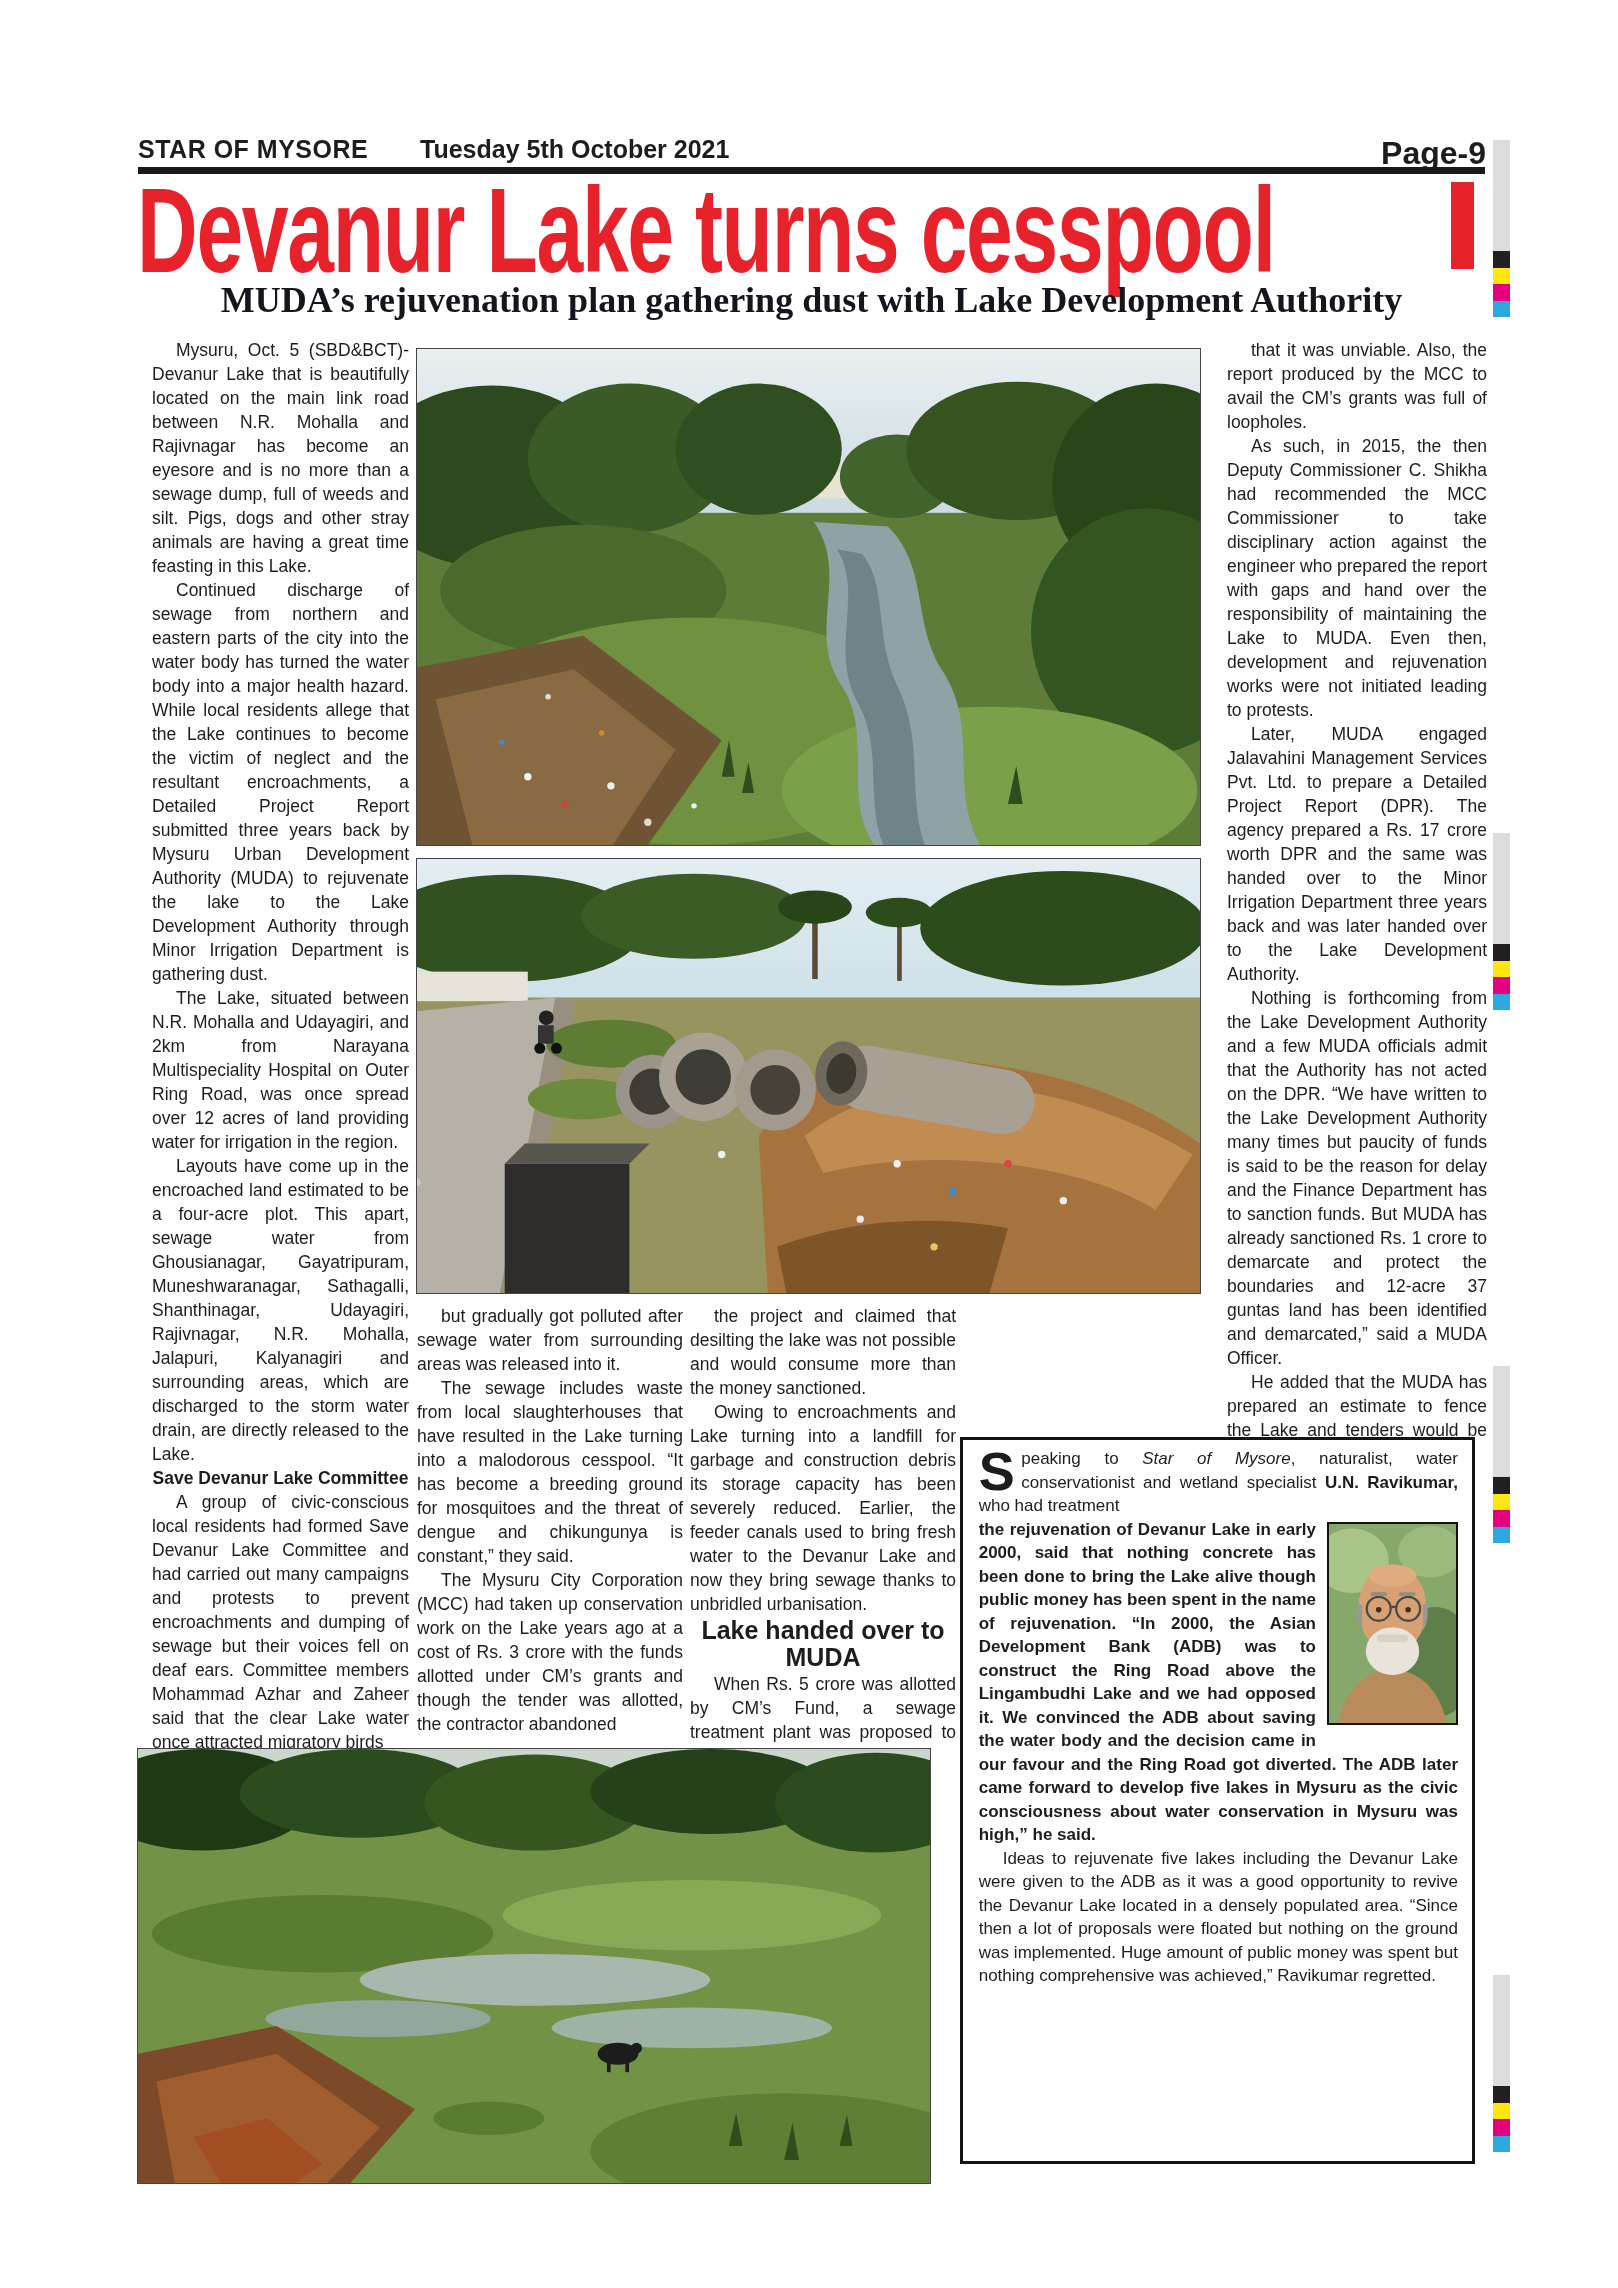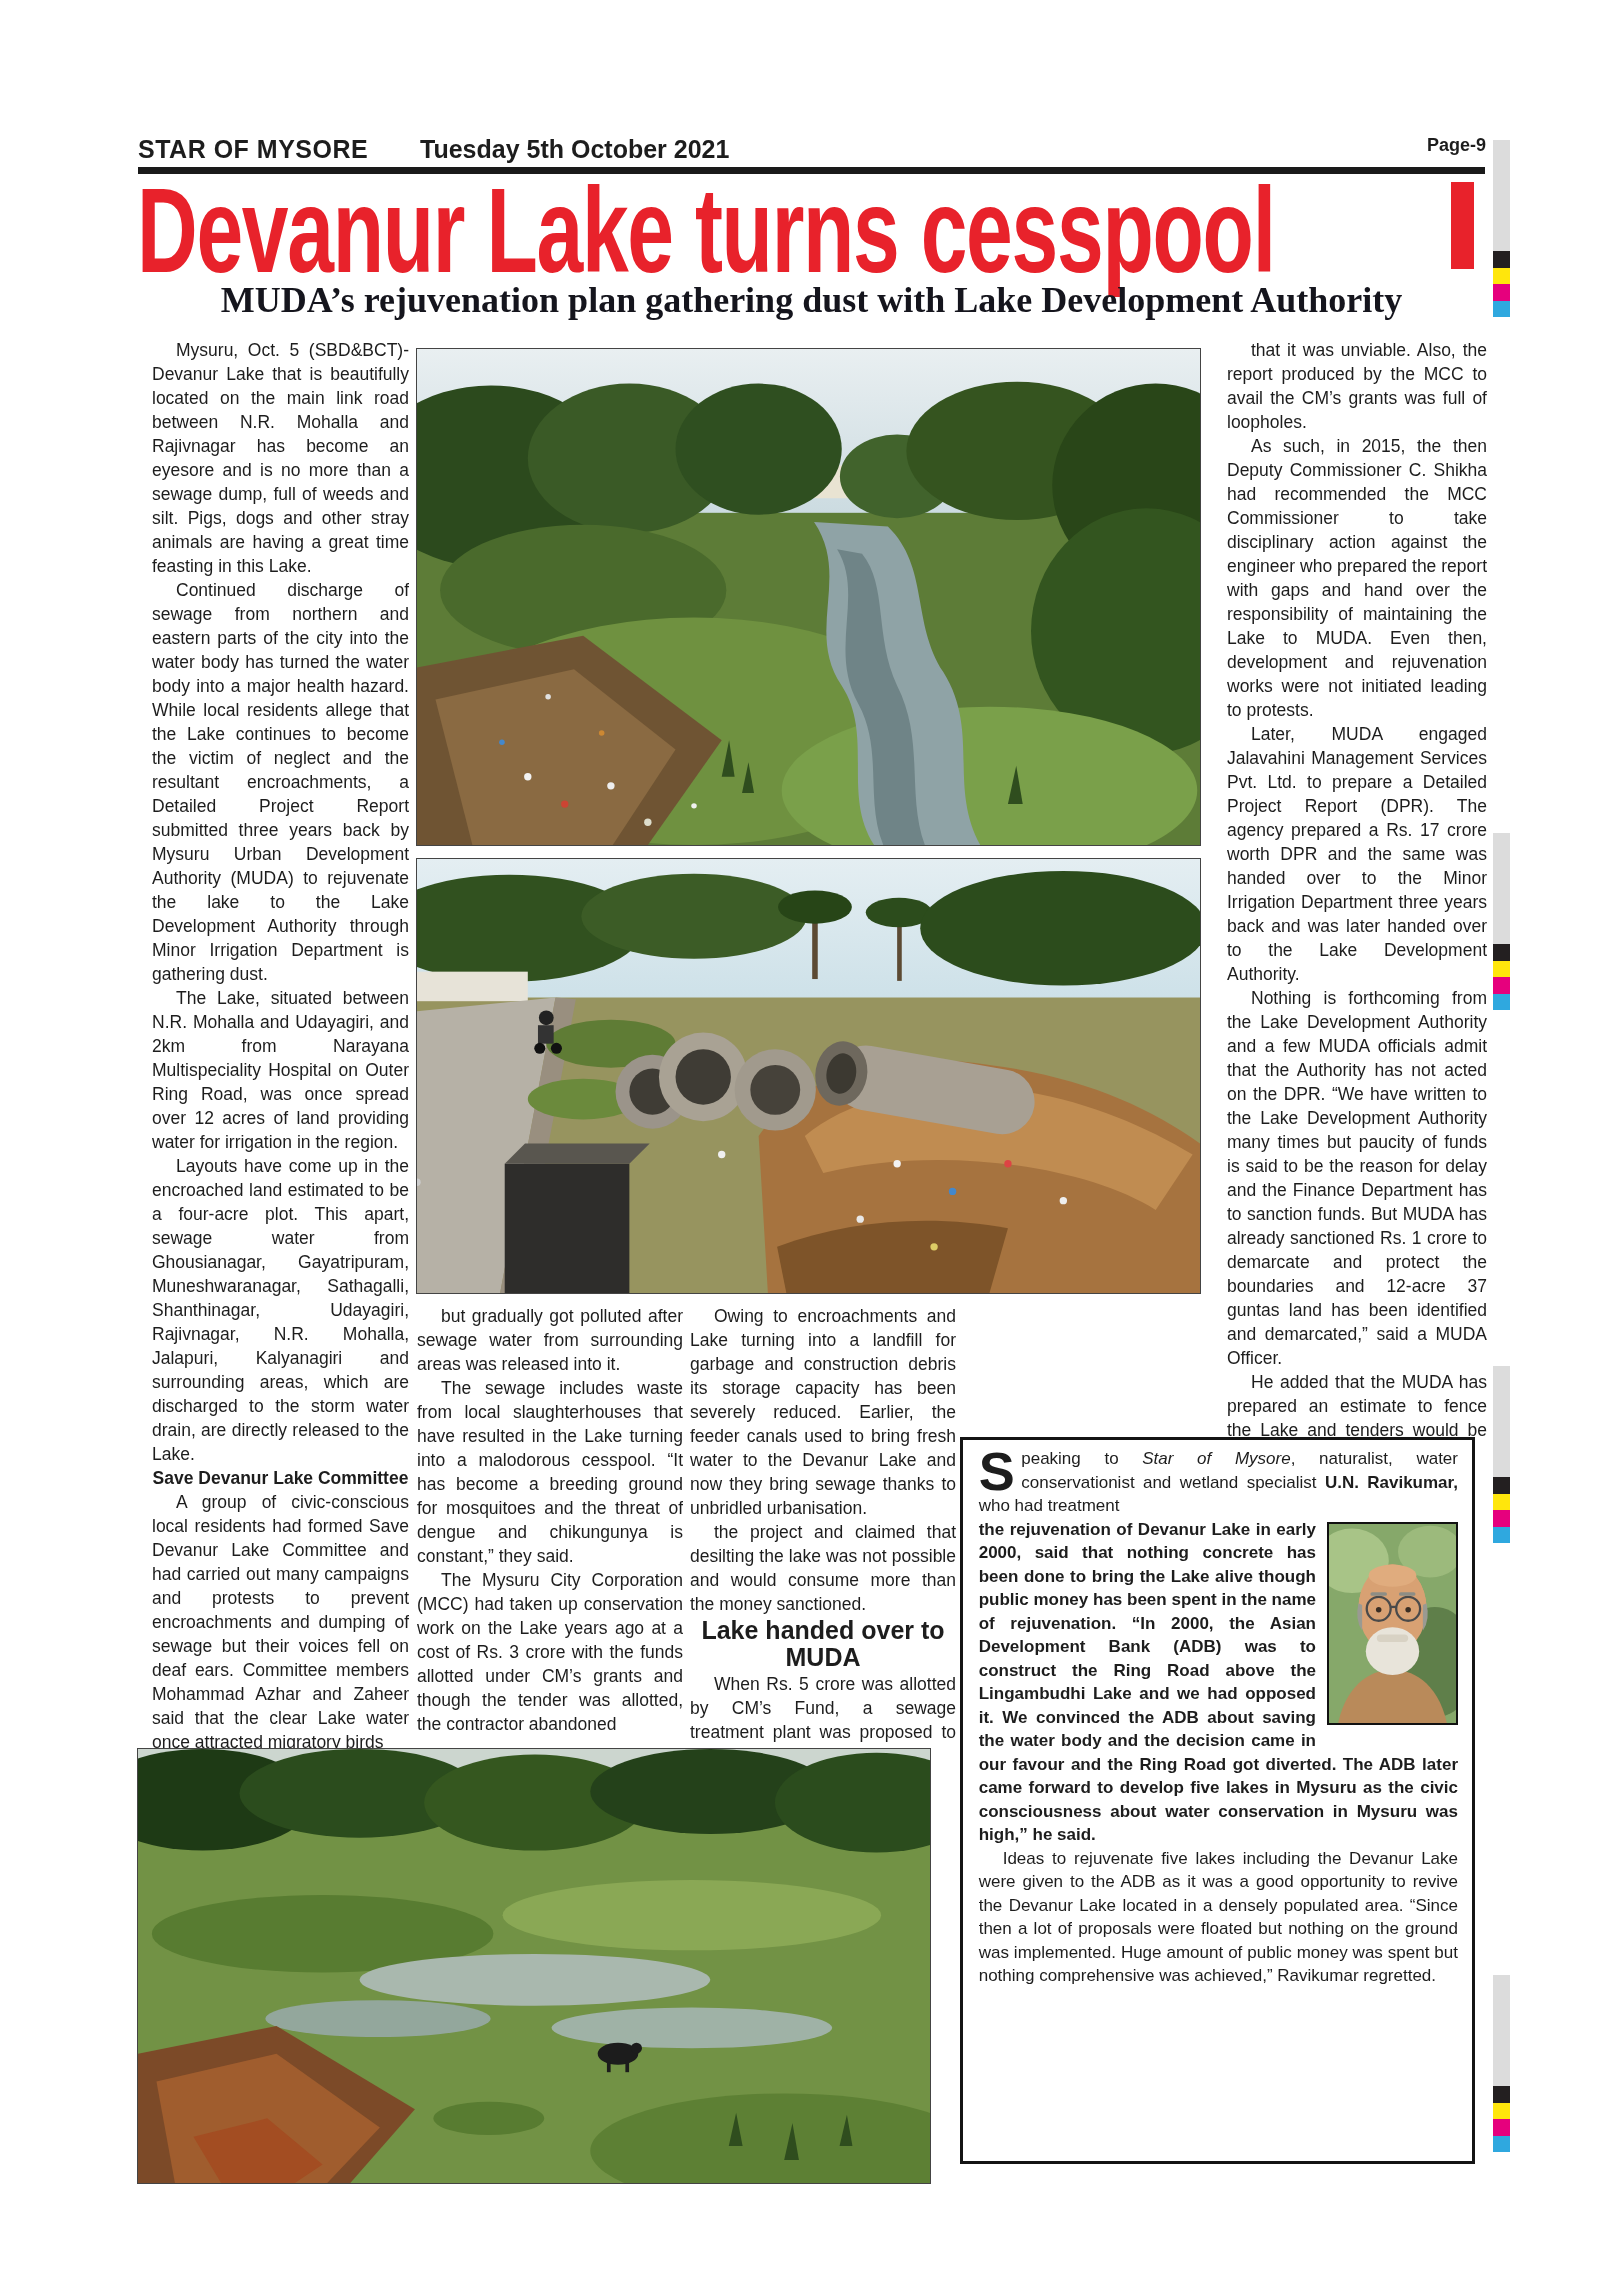--- a/index.html
+++ b/index.html
@@ -3,21 +3,21 @@
 <meta charset="utf-8">
 <style>
   html,body{margin:0;padding:0;background:#e9e9e9;}
   #page{position:relative;width:1619px;height:2289px;background:#ffffff;
         font-family:"Liberation Sans",sans-serif;color:#1d1d1d;overflow:hidden;margin:0 auto;}
   .abs{position:absolute;}
 
   
   .mast-name{left:138px;top:135px;font-size:25px;font-weight:bold;letter-spacing:0.5px;}
   .mast-date{left:420px;top:135px;font-size:25px;font-weight:bold;}
-  .mast-page{left:1301px;top:135px;width:185px;text-align:right;font-size:18px;font-weight:bold;}
+  .mast-page{left:1301px;top:135px;width:185px;text-align:right;font-size:32px;font-weight:bold;}
   .rule{left:138px;top:167px;width:1347px;height:7.4px;background:#1a1a1a;}
 
   
   .headline{left:137px;top:170px;font-size:120px;line-height:1.0;font-weight:bold;
             color:#e8222b;white-space:nowrap;letter-spacing:-1.8px;
             transform:scaleX(.70);transform-origin:0 0;}
   .headline-endblock{left:1451px;top:182px;width:23px;height:87px;}
   .subheadline{left:138px;top:279px;width:1347px;text-align:center;
                font-family:"Liberation Serif",serif;font-size:36px;font-weight:bold;color:#15151d;}
 
@@ -193,22 +193,22 @@
     <p>He added that the MUDA has prepared an estimate to fence the Lake and tenders would be issued soon.</p>
   </div>
 
   <div class="col" id="col-2">
     <p>but gradually got polluted after sewage water from surrounding areas was released into it.</p>
     <p>The sewage includes waste from local slaughterhouses that have resulted in the Lake turning into a malodorous cesspool. “It has become a breeding ground for mosquitoes and the threat of dengue and chikungunya is constant,” they said.</p>
     <p>The Mysuru City Corporation (MCC) had taken up conservation work on the Lake years ago at a cost of Rs. 3 crore with the funds allotted under CM’s grants and though the tender was allotted, the contractor abandoned</p>
   </div>
 
   <div class="col" id="col-3">
+    <p>the project and claimed that desilting the lake was not possible and would consume more than the money sanctioned.</p>
     <p>Owing to encroachments and Lake turning into a landfill for garbage and construction debris its storage capacity has been severely reduced. Earlier, the feeder canals used to bring fresh water to the Devanur Lake and now they bring sewage thanks to unbridled urbanisation.</p>
-    <p>the project and claimed that desilting the lake was not possible and would consume more than the money sanctioned.</p>
     <p class="subhead">Lake handed over to MUDA</p>
     <p>When Rs. 5 crore was allotted by CM’s Fund, a sewage treatment plant was proposed to be</p>
   </div>
 
 
   <div class="abs" id="article-box">
     <div class="box-body">
       <p class="box-lede">
         <span class="dropcap">S</span><span>peaking to </span><span class="it">Star of Mysore</span><span>, naturalist, water conservationist and wetland specialist </span><span class="bd">U.N. Ravikumar,</span><span> who had treatment</span>
       </p>

